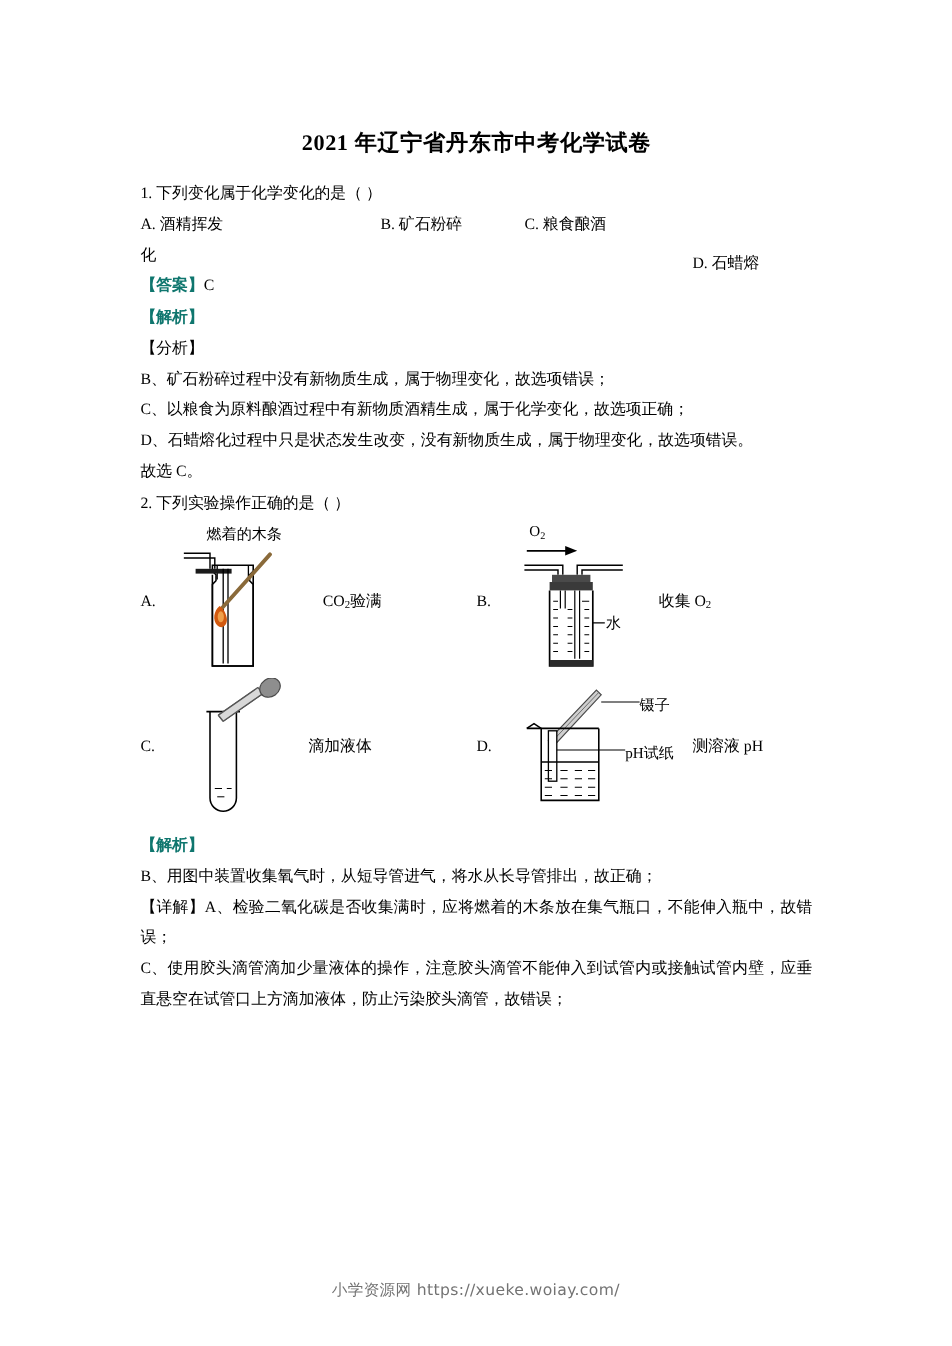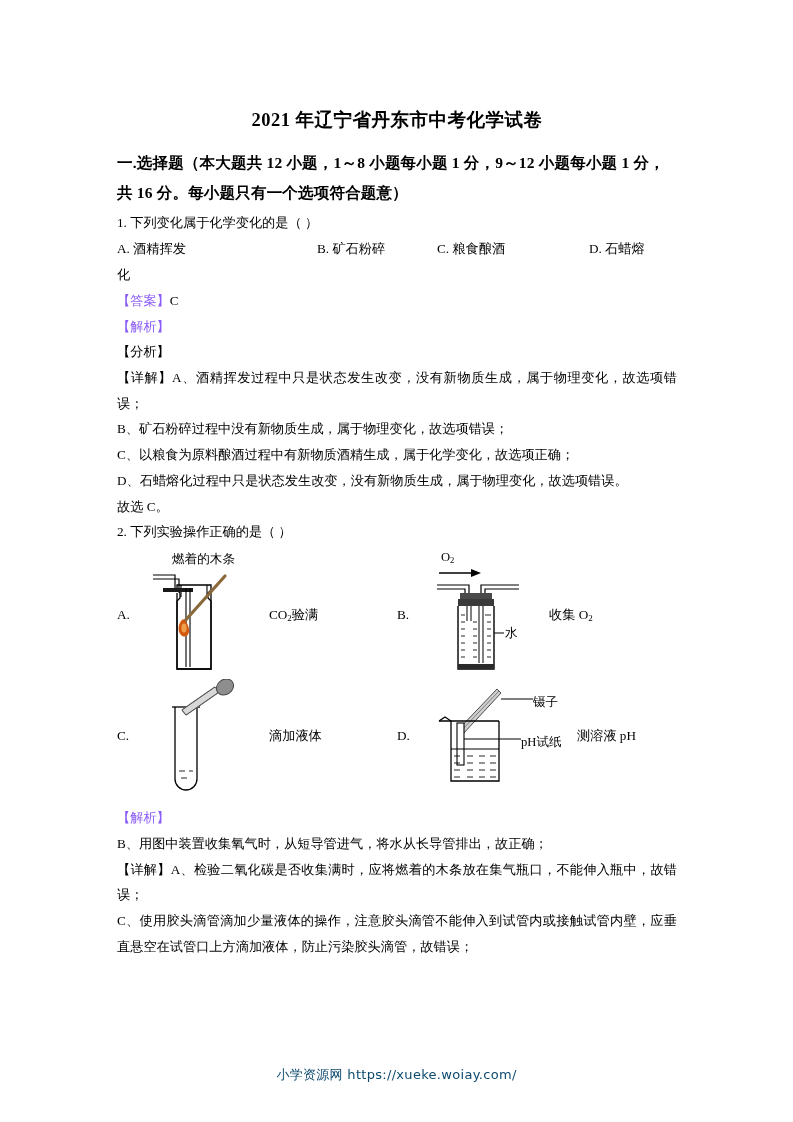--- a/index.html
+++ b/index.html
@@ -60,28 +60,29 @@
     line-height: 1.95;
     margin: 0;
   }
   .opt {
     position: absolute;
     white-space: nowrap;
   }
   .o1 { left: 0px; }
   .o2 { left: 160px; margin-left: 40px; }
   .o3 { left: 320px; }
-  .o4 { left: 472px; }
+  .o4 { left: 460px; margin-top: 32px; }
   .tagline {
     font-size: 13.2px;
     line-height: 1.95;
     margin: 0;
   }
   .tag-blue {
-    color: #8b5cf6;
+    color: #0f766e;
+    font-weight: bold;
   }
   .para {
     font-size: 13.2px;
     line-height: 1.95;
     margin: 0;
     text-align: justify;
   }
   sub {
     font-size: 0.68em;
     vertical-align: -0.22em;
@@ -124,52 +125,50 @@
   }
   
   .watermark {
     position: absolute;
     left: 0;
     top: 1066px;
     width: 793px;
     text-align: center;
     font-family: "DejaVu Sans", "Liberation Sans", sans-serif;
     font-size: 13px;
-    color: #0c4a6e;
+    color: #737373;
     letter-spacing: 0.3px;
     white-space: nowrap;
   }
 </style>
 </head>
 <body>
 
 <div class="page">
   <div class="content">
 
     <h1 class="doc-title">2021 年辽宁省丹东市中考化学试卷</h1>
 
-    <p class="section-heading">一.选择题（本大题共 12 小题，1～8 小题每小题 1 分，9～12 小题每小题 1 分，共 16 分。每小题只有一个选项符合题意）</p>
 
     <p class="q-stem">1. 下列变化属于化学变化的是（      ）</p>
 
     <div class="opt-row">
       <span class="opt o1">A. 酒精挥发</span>
       <span class="opt o2">B. 矿石粉碎</span>
       <span class="opt o3">C. 粮食酿酒</span>
       <span class="opt o4">D. 石蜡熔</span>
     </div>
     <p class="opt-wrap">化</p>
 
     <p class="tagline"><span class="tag-blue">【答案】</span><span>C</span></p>
 
     <p class="tagline"><span class="tag-blue">【解析】</span></p>
 
     <p class="tagline"><span>【分析】</span></p>
 
-    <p class="para">【详解】A、酒精挥发过程中只是状态发生改变，没有新物质生成，属于物理变化，故选项错误；</p>
     <p class="para">B、矿石粉碎过程中没有新物质生成，属于物理变化，故选项错误；</p>
     <p class="para">C、以粮食为原料酿酒过程中有新物质酒精生成，属于化学变化，故选项正确；</p>
     <p class="para">D、石蜡熔化过程中只是状态发生改变，没有新物质生成，属于物理变化，故选项错误。</p>
     <p class="para">故选 C。</p>
 
     <p class="q-stem">2. 下列实验操作正确的是（      ）</p>
 
     <div class="fig-block">
 
       <div class="fig-cell cell-a">
@@ -249,21 +248,21 @@
             <path d="M26 99 L32 99"></path>
           </g>
 
           <path d="M27 31 L60 8" stroke="#555" stroke-width="1.2" fill="none"></path>
           <path d="M31 36 L64 13" stroke="#555" stroke-width="1.2" fill="none"></path>
           <path d="M27 31 L31 36" stroke="#555" stroke-width="1.2" fill="none"></path>
           <polygon points="27,31 31,36 64,13 60,8" fill="#d8d8d8" stroke="#555" stroke-width="1"></polygon>
 
           <ellipse cx="70" cy="8" rx="9" ry="7.5" fill="#8e8e8e" stroke="#4a4a4a" stroke-width="1" transform="rotate(-35 70 8)"></ellipse>
         </svg>
-        <span class="fig-caption" style="left:152px; top:52px;text-align:center;">滴加液体</span>
+        <span class="fig-caption" style="left:140px; top:52px;text-align:center;">滴加液体</span>
       </div>
 
       <div class="fig-cell cell-d">
         <span class="opt-letter" style="left:0px; top:52px;">D.</span>
         <svg class="fig-svg" style="left:24px; top:2px;" width="140" height="120" viewBox="0 0 140 120">
 
           <polygon points="36,52 41,56 80,14 76,10" fill="#cfcfcf" stroke="#4a4a4a" stroke-width="1"></polygon>
           <path d="M38,54 L78,12" stroke="#6a6a6a" stroke-width="0.8" fill="none"></path>
 
           <path d="M80 20 L112 20" stroke="#000" stroke-width="1" fill="none"></path>

